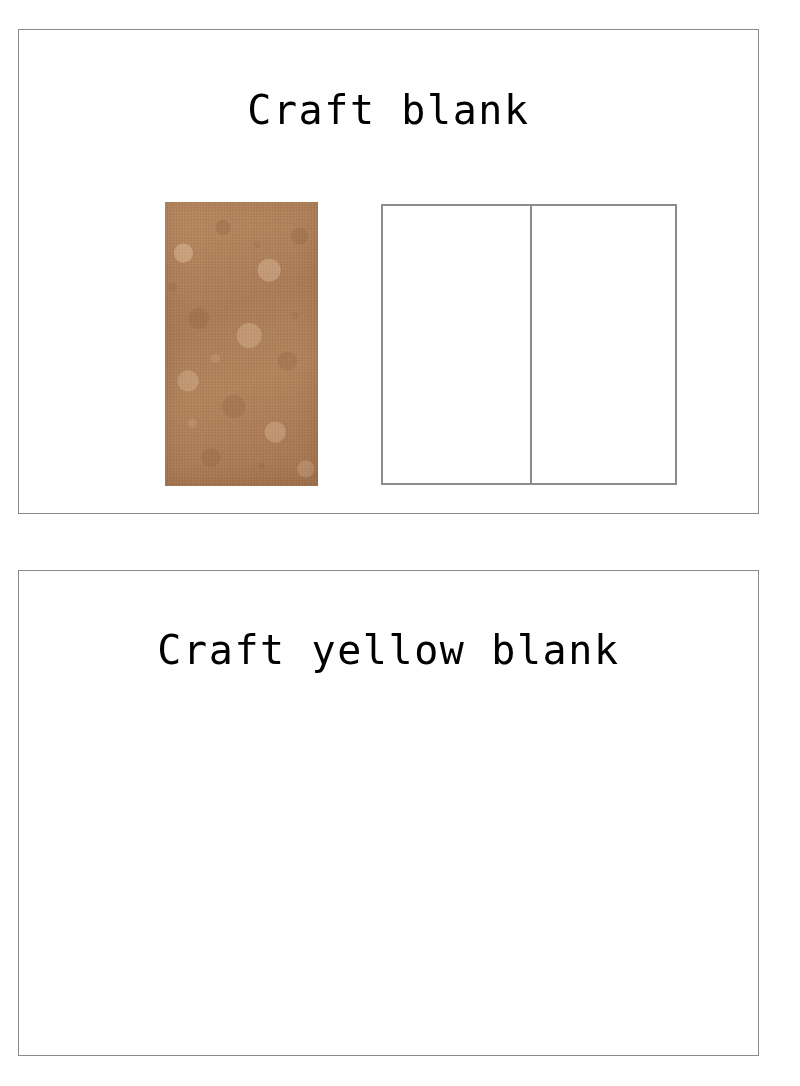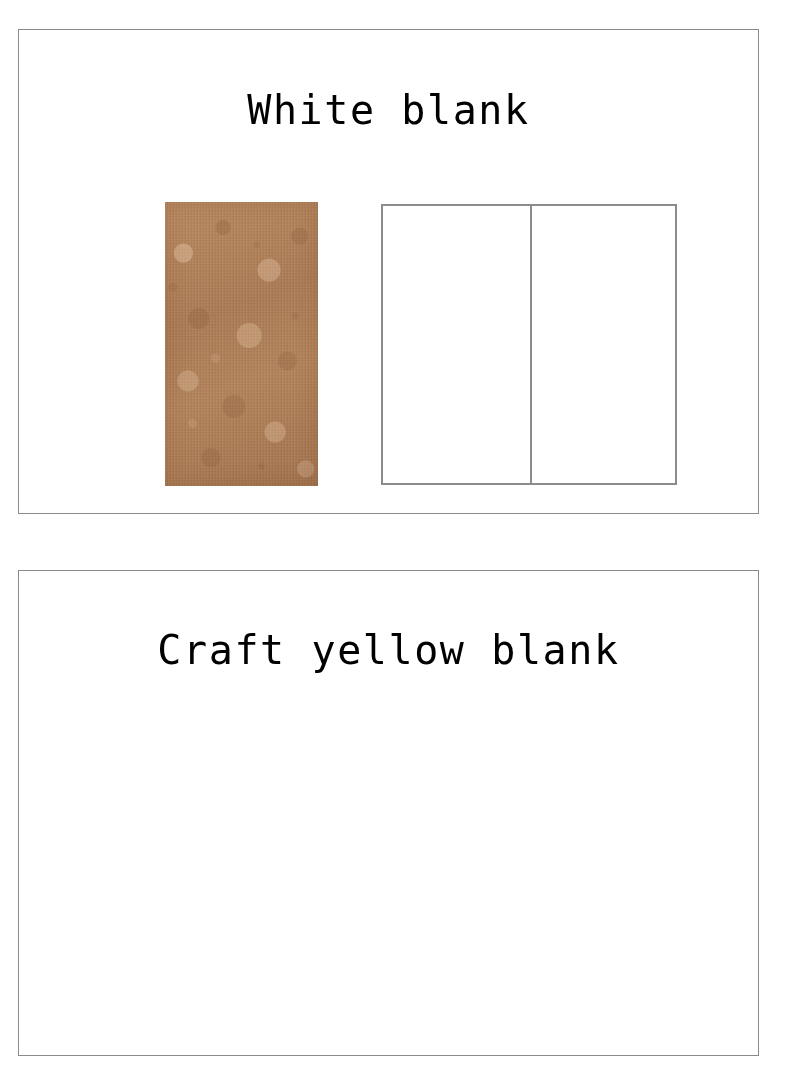--- a/index.html
+++ b/index.html
@@ -147,21 +147,21 @@
     background: #8c8c8c;
   }
 </style>
 </head>
 <body>
 
 <div class="figure-root">
 
   <div class="panel panel-white">
 
-    <div class="panel-title">White blank</div>
+    <div class="panel-title">Craft blank</div>
 
     <div class="specimen-row">
 
       <div class="kraft-swatch"></div>
 
       <div class="blank blank-white">
         <div class="crease crease-white"></div>
       </div>
 
     </div>

